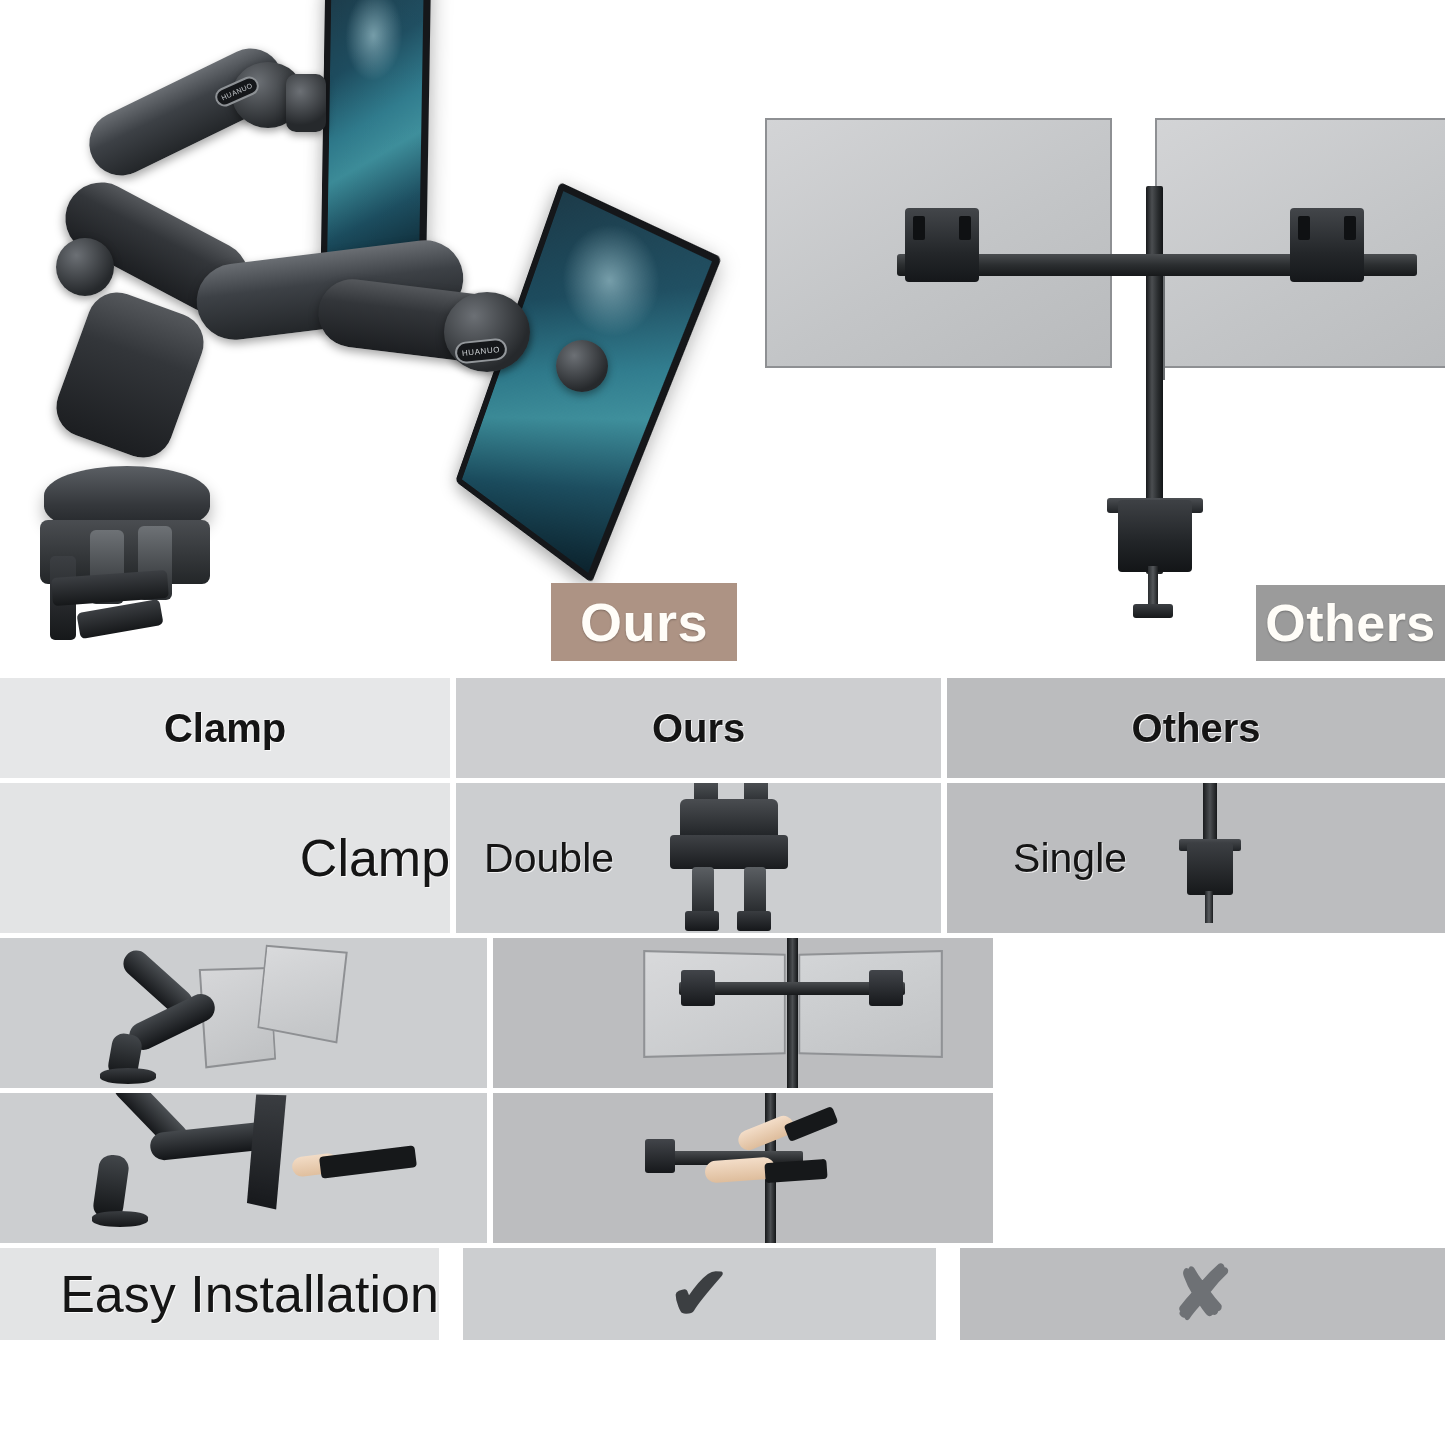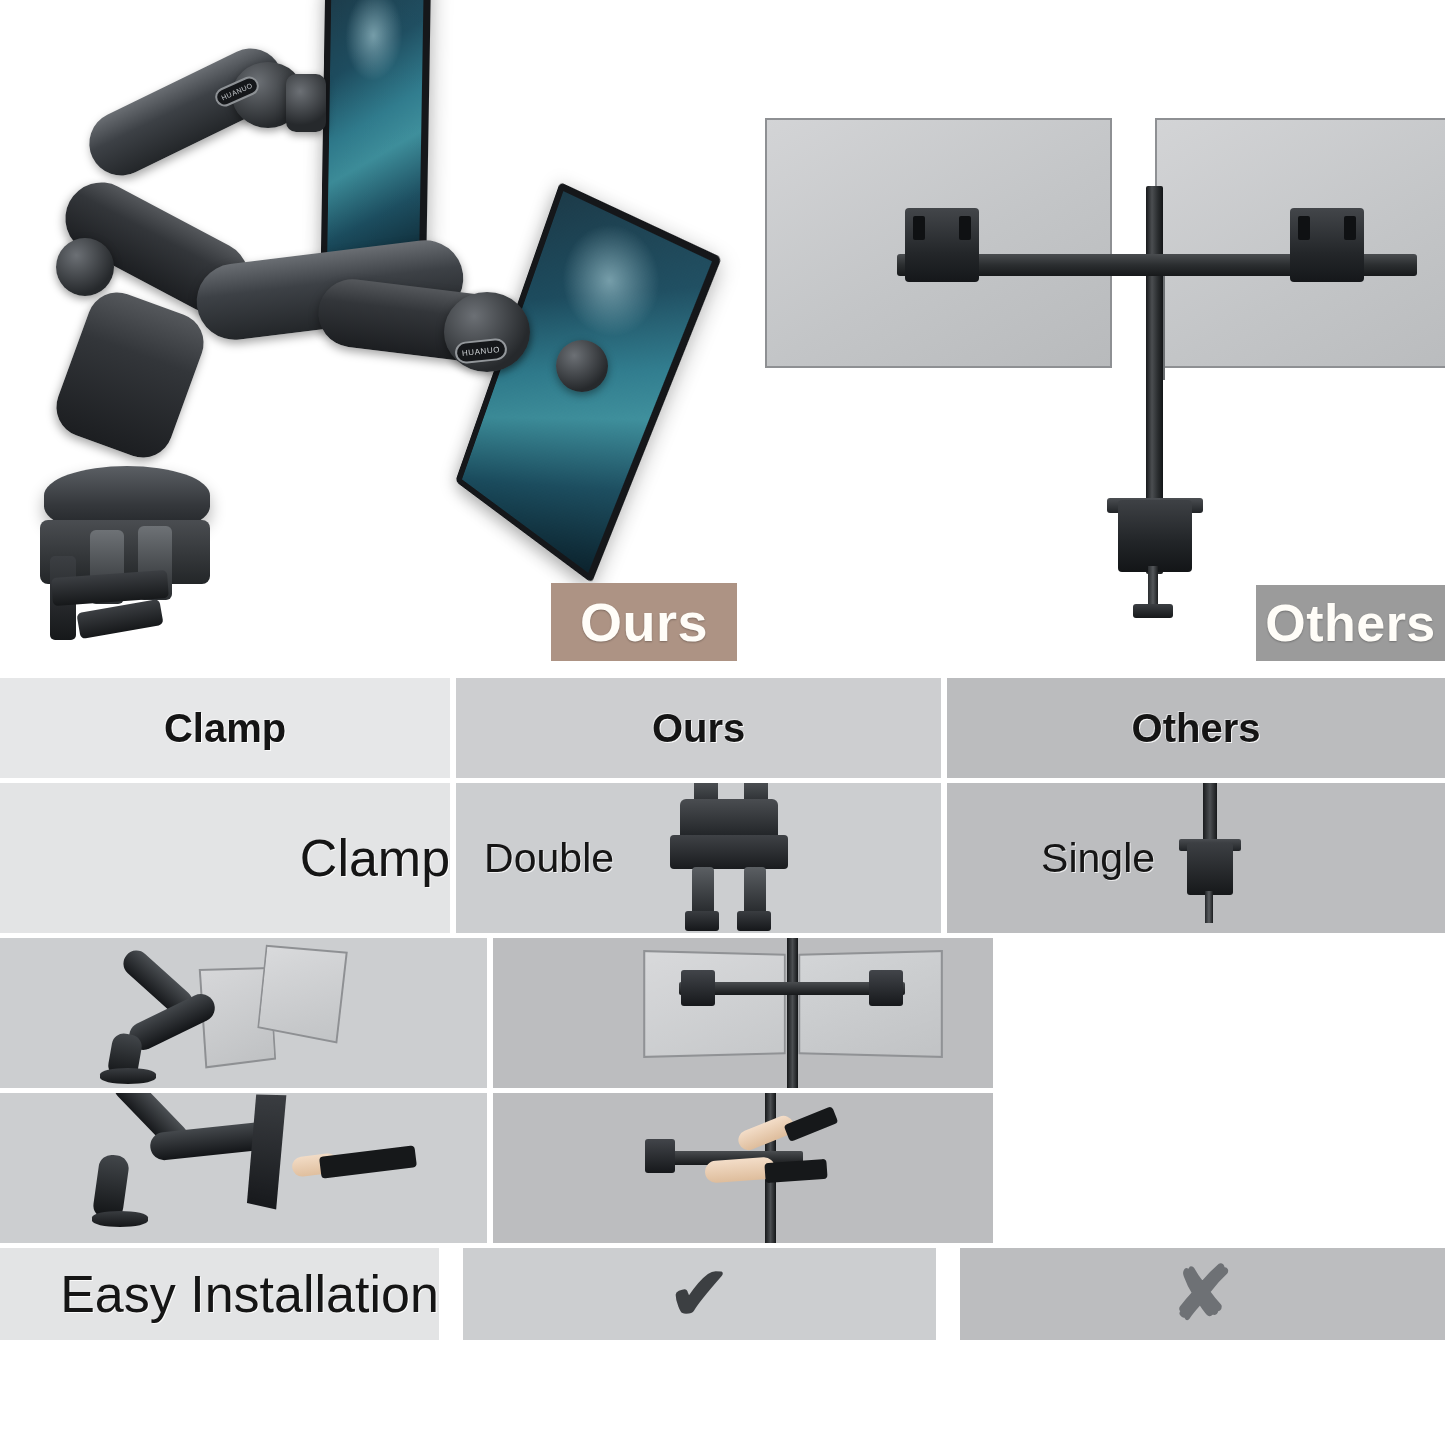--- a/index.html
+++ b/index.html
@@ -207,21 +207,21 @@
     font-size: 52px; color: #151515; text-align: right; width: 100%;
     line-height: 1.12;
     text-shadow: 1px 1px 0 rgba(255,255,255,.8);
   }
   .value-txt {
     font-size: 41px; color: #151515;
     margin-left: 30px; white-space: nowrap;
     text-shadow: 1px 1px 0 rgba(255,255,255,.7);
   }
   .col-ours .value-txt   { margin-left: 28px; }
-  .col-others .value-txt { margin-left: 94px; }
+  .col-others .value-txt { margin-left: 66px; }
 
   .mark {
     width: 100%; text-align: center; font-size: 74px; font-weight: bold; line-height: 1;
   }
   .mark-check { color: #3c3f42; }
   .mark-x     { color: #6e7175; }
 
   
   .cellart { position: absolute; right: 0; top: 0; bottom: 0; width: 100%; pointer-events: none; }
 

